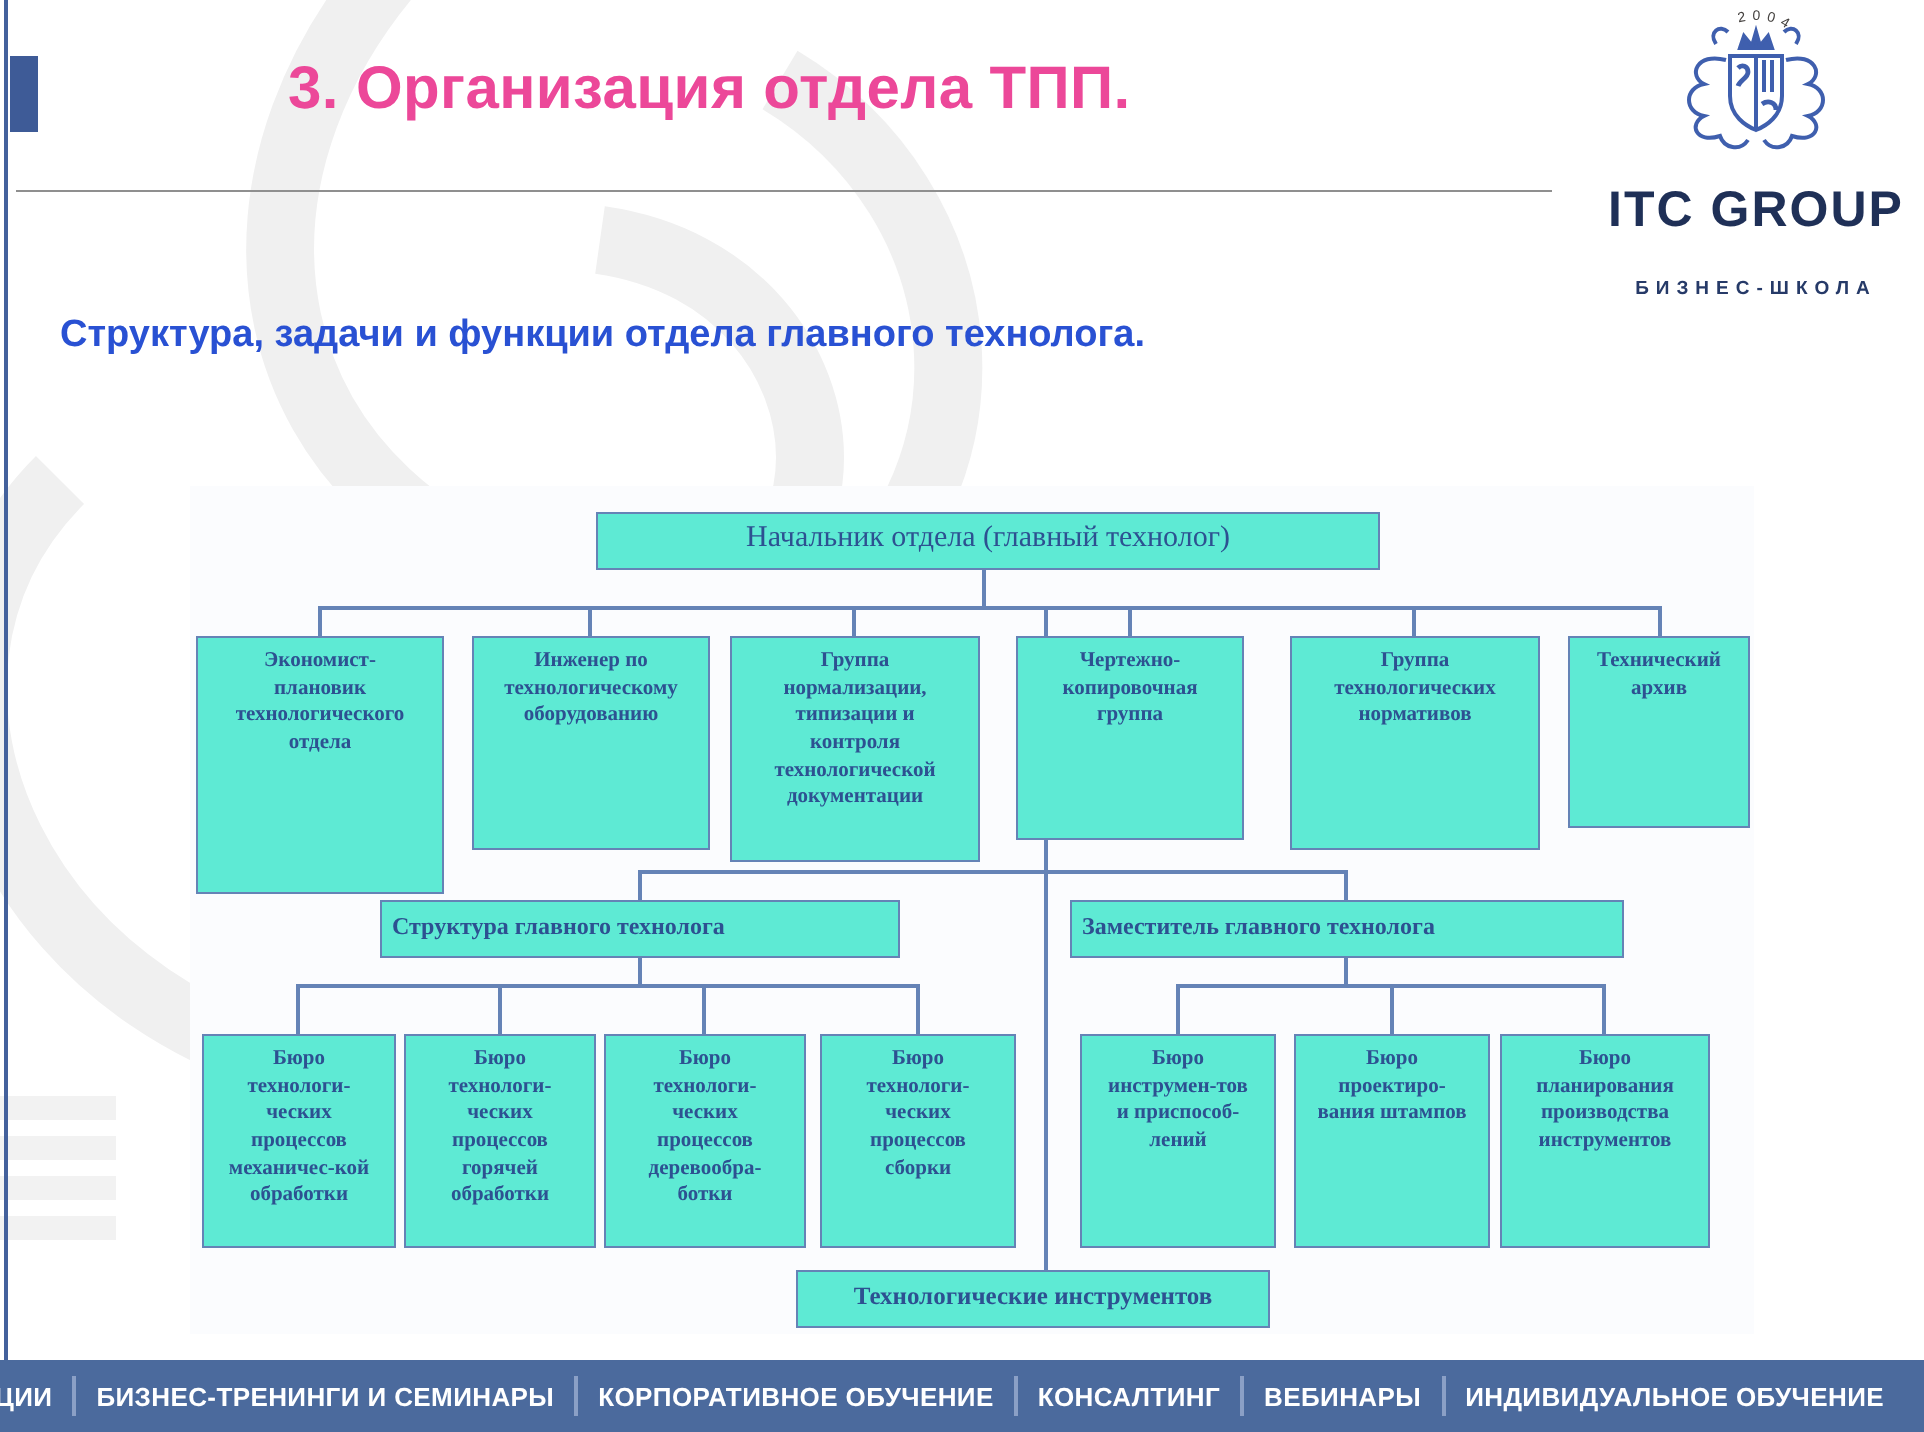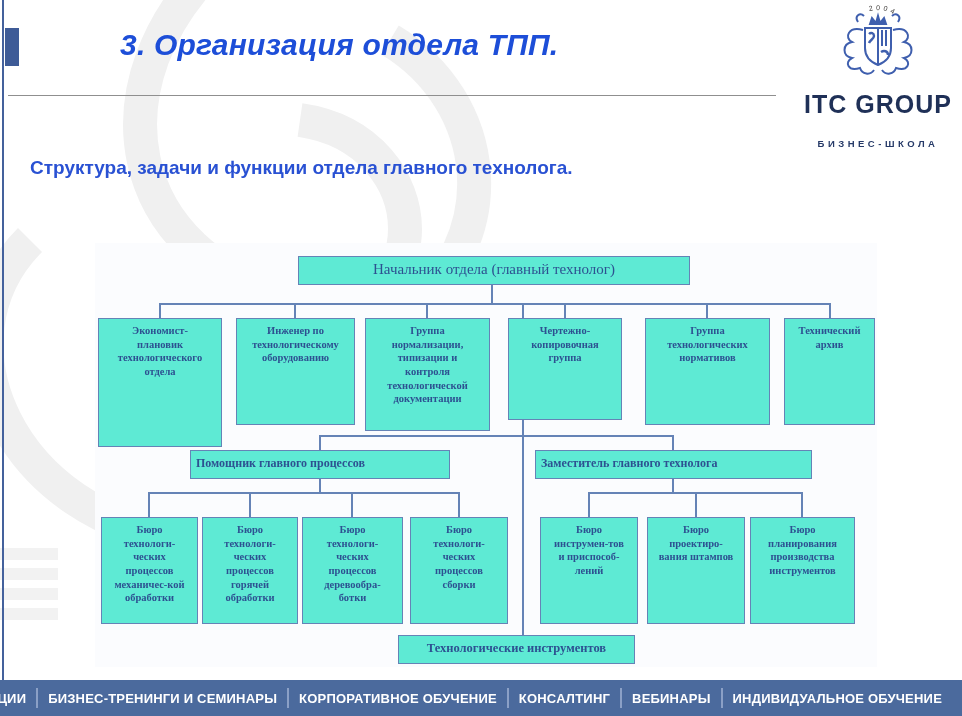--- a/index.html
+++ b/index.html
@@ -14,22 +14,22 @@
 
   
   .watermark { position:absolute; left:-30px; top:0; width:620px; height:680px; z-index:0; }
 
   
   .left-line { position:absolute; left:2px; top:0; width:2px; height:680px; background:#44619c; z-index:2; }
   .accent-bar { position:absolute; left:5px; top:28px; width:14px; height:38px; background:#3e5b97; z-index:3; }
 
   
   .title {
-    position:absolute; left:120px; top:28px; width:560px;
-    font-size:30px; font-weight:bold; color:#1d4ed8; letter-spacing:0.2px; z-index:3;font-style:italic;
+    position:absolute; left:144px; top:28px; width:560px;
+    font-size:30px; font-weight:bold; color:#ec4899; letter-spacing:0.2px; z-index:3;
   }
   .header-rule { position:absolute; left:8px; top:95px; width:768px; height:1px; background:#8f8f8f; z-index:3; }
   .subtitle {
     position:absolute; left:30px; top:157px; width:720px;
     font-size:19px; color:#2951d3; z-index:3;font-weight:bold;
   }
 
   
   .logo { position:absolute; left:796px; top:2px; width:164px; text-align:center; z-index:3; }
   .logo-name { font-size:25px; color:#1f3057; font-weight:600; letter-spacing:1px; margin-top:-2px; }
@@ -167,24 +167,24 @@
 типизации и
 контроля
 технологической
 документации</div>
     <div class="node small" style="left:413px;top:75px;width:114px;height:102px;">Чертежно-
 копировочная
 группа</div>
     <div class="node small" style="left:550px;top:75px;width:125px;height:107px;">Группа
 технологических
 нормативов</div>
-    <div class="node small" style="left:689px;top:75px;width:91px;height:107px;">Технический
+    <div class="node small" style="left:689px;top:75px;width:91px;height:96px;">Технический
 архив</div>
 
-    <div class="node wide" style="left:95px;top:207px;width:260px;height:29px;">Помощник главного процессов</div>
+    <div class="node wide" style="left:95px;top:207px;width:260px;height:29px;">Структура главного технолога</div>
     <div class="node wide" style="left:440px;top:207px;width:277px;height:29px;">Заместитель главного технолога</div>
 
     <div class="node small" style="left:6px;top:274px;width:97px;height:107px;">Бюро
 технологи-
 ческих
 процессов
 механичес-кой
 обработки</div>
     <div class="node small" style="left:107px;top:274px;width:96px;height:107px;">Бюро
 технологи-

